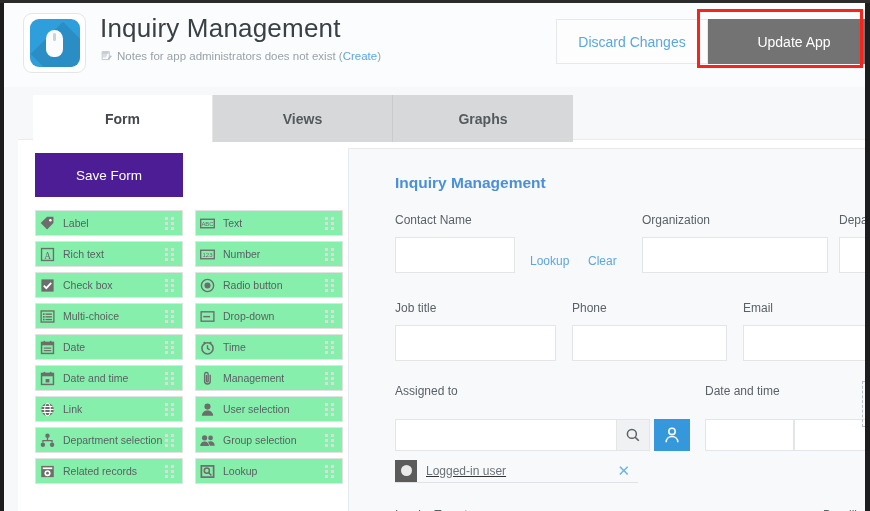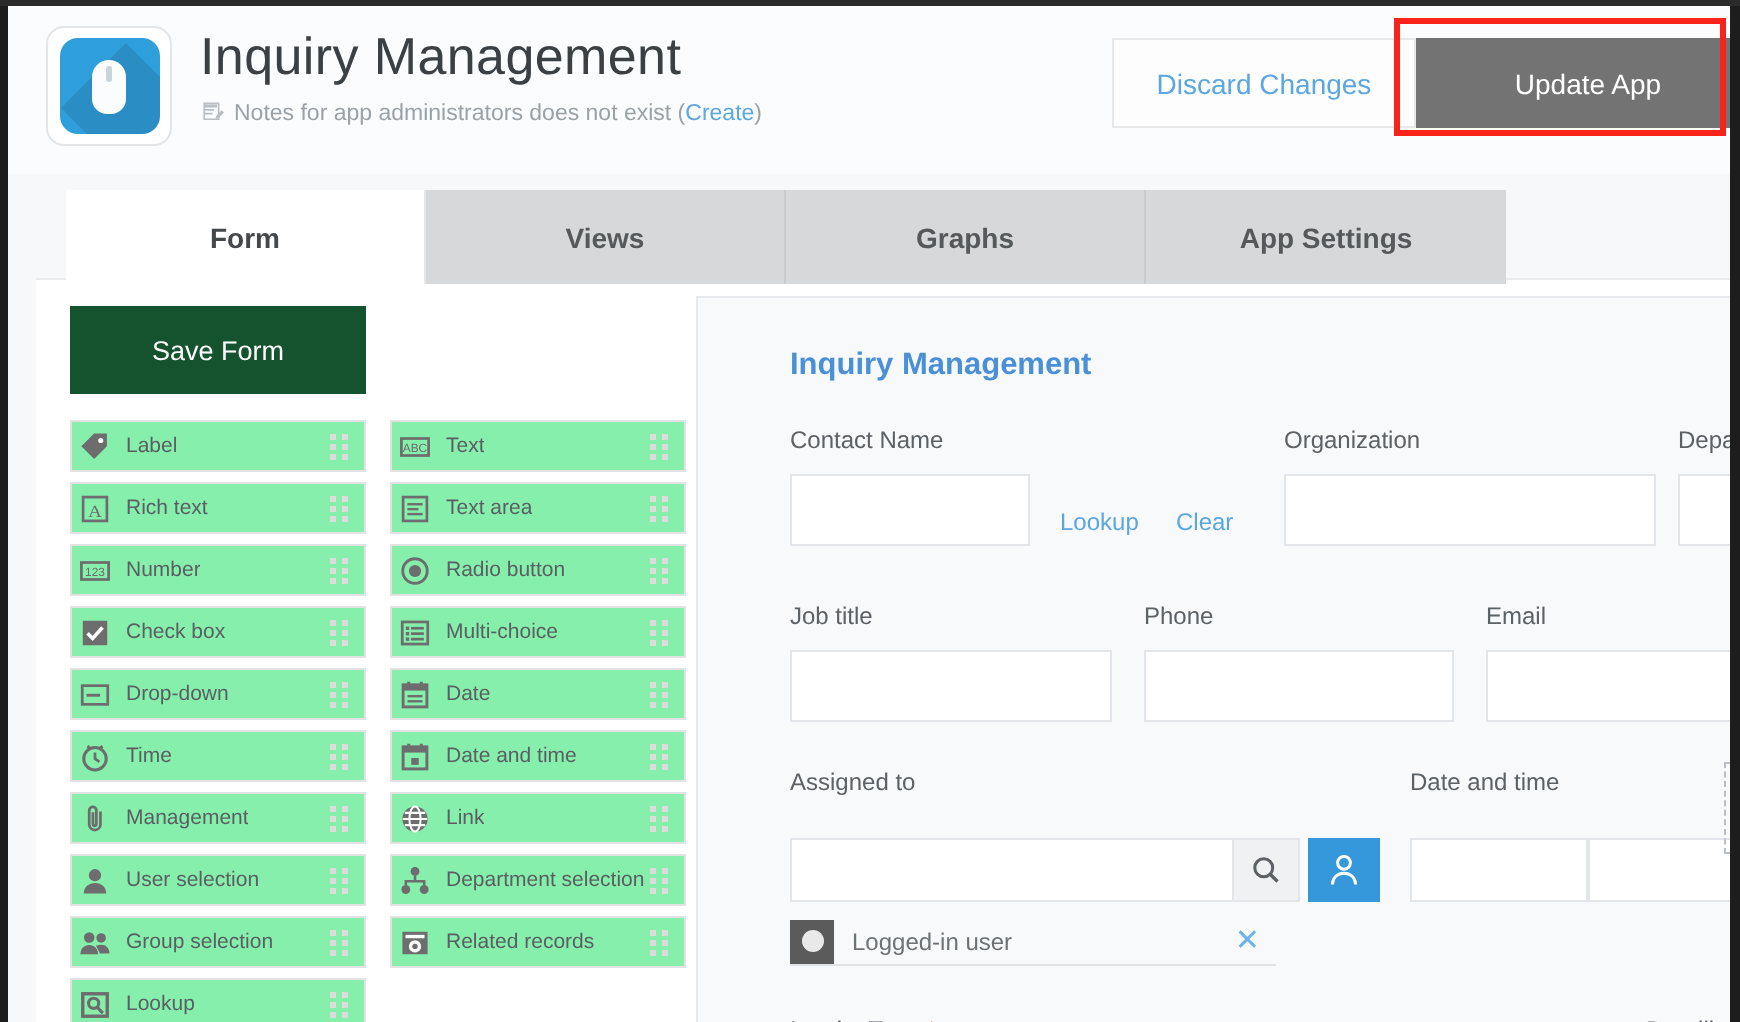--- a/index.html
+++ b/index.html
@@ -66,21 +66,21 @@
   .tab.active { background:#ffffff; color:#44484b; border-right:1px solid #e4e6e7; }
   .tab:last-child { border-right:none; }
 
   
   .panel {
     position:absolute; left:18px; top:139px; right:0; bottom:0;
     background:#ffffff; border-top:1px solid #e9ebec;
   }
   .btn-save {
     position:absolute; left:17px; top:13px; width:148px; height:44px;
-    background:#14532d; color:#ffffff; font-size:13.5px;
+    background:#4c1d95; color:#ffffff; font-size:13.5px;
     display:flex; align-items:center; justify-content:center; cursor:pointer;
   }
 
   
   .palette { position:absolute; left:17px; top:70px; width:308px;
              display:grid; grid-template-columns:148px 148px; gap:5px 12px; }
   .pal-item {
     position:relative; height:26px; background:#86efac; border:1px solid #e2e2e2;
     display:flex; align-items:center; padding-left:3px; cursor:move;
   }
@@ -105,21 +105,21 @@
   .search-wrap { position:absolute; left:46px; top:270px; width:255px; height:32px;
                  border:1px solid #e2e6ea; background:#fff; display:flex; }
   .search-input { flex:1; border:none; outline:none; background:transparent; padding:0 7px; font-size:12px;
                   font-family:"Liberation Sans", sans-serif; }
   .search-btn { width:33px; height:30px; background:#f0f1f2; border-left:1px solid #e2e6ea;
                 display:flex; align-items:center; justify-content:center; cursor:pointer; }
   .person-btn { position:absolute; left:305px; top:270px; width:36px; height:32px; background:#3498db;
                 display:flex; align-items:center; justify-content:center; cursor:pointer; }
 
   .chip { position:absolute; left:46px; top:310px; width:243px; height:24px;
-          border-bottom:1px solid #dfe3e7; display:flex; align-items:center; }
+          border-bottom:1px solid #dfe3e7; display:flex; align-items:center;text-decoration:underline; }
   .chip-ico { width:22px; height:22px; background:#5b5b5b; display:flex; align-items:center; justify-content:center; }
   .chip-ico span { width:11px; height:11px; border-radius:50%; background:#e9e9e9; display:block; }
   .chip-text { font-size:12px; color:#6d7276; margin-left:9px; }
   .chip-x { position:absolute; right:8px; top:2px; font-size:15px; color:#6eb4e8; cursor:pointer; line-height:20px; }
 
   .drop-slot { position:absolute; left:513px; top:232px; width:20px; height:46px;
                border:1px dashed #b9bfc5; background:transparent; }
 </style>
 </head>
 <body>
@@ -142,21 +142,20 @@
     </div>
     <div class="btn-discard">Discard Changes</div>
     <div class="btn-update">Update App</div>
   </div>
   <div class="annot-box"></div>
 
   <div class="tabs">
     <div class="tab active">Form</div>
     <div class="tab">Views</div>
     <div class="tab">Graphs</div>
-    <div class="tab">App Settings</div>
   </div>
 
   <div class="panel">
     <div class="btn-save">Save Form</div>
 
     <div class="palette">
 
       <div class="pal-item">
         <svg class="pal-ico" viewBox="0 0 20 20">
             <path d="M2 9.5L9.5 2H17v7.5L9.5 17z" fill="#6d6d6d"></path>
@@ -198,77 +197,60 @@
         <span class="grip">
             <i></i>
             <i></i>
             <i></i>
             <i></i>
             <i></i>
             <i></i>
           </span>
       </div>
 
-      <div class="pal-item">
-        <svg class="pal-ico" viewBox="0 0 20 20">
-            <rect x="3" y="3" width="14" height="14" fill="none" stroke="#6d6d6d" stroke-width="1.6"></rect>
-            <rect x="5.5" y="6.5" width="9" height="1.4" fill="#6d6d6d"></rect>
-            <rect x="5.5" y="9.4" width="6.5" height="1.4" fill="#6d6d6d"></rect>
-            <rect x="5.5" y="12.3" width="9" height="1.4" fill="#6d6d6d"></rect>
-          </svg>
-        <span class="pal-label">Text area</span>
-        <span class="grip">
-            <i></i>
-            <i></i>
-            <i></i>
-            <i></i>
-            <i></i>
-            <i></i>
-          </span>
-      </div>
 
       <div class="pal-item">
         <svg class="pal-ico" viewBox="0 0 20 20">
             <rect x="2" y="5" width="16" height="10" fill="none" stroke="#6d6d6d" stroke-width="1.6"></rect>
             <text x="10" y="13" font-size="7" text-anchor="middle" fill="#6d6d6d" font-family="Liberation Sans">123</text>
           </svg>
         <span class="pal-label">Number</span>
         <span class="grip">
             <i></i>
             <i></i>
             <i></i>
             <i></i>
             <i></i>
             <i></i>
           </span>
       </div>
 
 
       <div class="pal-item">
         <svg class="pal-ico" viewBox="0 0 20 20">
+            <rect x="2.8" y="2.8" width="14.4" height="14.4" fill="#6d6d6d"></rect>
+            <path d="M5.6 10.2l3 3 5.8-6.4" fill="none" stroke="#fff" stroke-width="2.1"></path>
+          </svg>
+        <span class="pal-label">Check box</span>
+        <span class="grip">
+            <i></i>
+            <i></i>
+            <i></i>
+            <i></i>
+            <i></i>
+            <i></i>
+          </span>
+      </div>
+
+      <div class="pal-item">
+        <svg class="pal-ico" viewBox="0 0 20 20">
             <circle cx="10" cy="10" r="7.2" fill="none" stroke="#6d6d6d" stroke-width="1.7"></circle>
             <circle cx="10" cy="10" r="3.6" fill="#6d6d6d"></circle>
           </svg>
         <span class="pal-label">Radio button</span>
-        <span class="grip">
-            <i></i>
-            <i></i>
-            <i></i>
-            <i></i>
-            <i></i>
-            <i></i>
-          </span>
-      </div>
-
-      <div class="pal-item">
-        <svg class="pal-ico" viewBox="0 0 20 20">
-            <rect x="2.8" y="2.8" width="14.4" height="14.4" fill="#6d6d6d"></rect>
-            <path d="M5.6 10.2l3 3 5.8-6.4" fill="none" stroke="#fff" stroke-width="2.1"></path>
-          </svg>
-        <span class="pal-label">Check box</span>
         <span class="grip">
             <i></i>
             <i></i>
             <i></i>
             <i></i>
             <i></i>
             <i></i>
           </span>
       </div>
 

